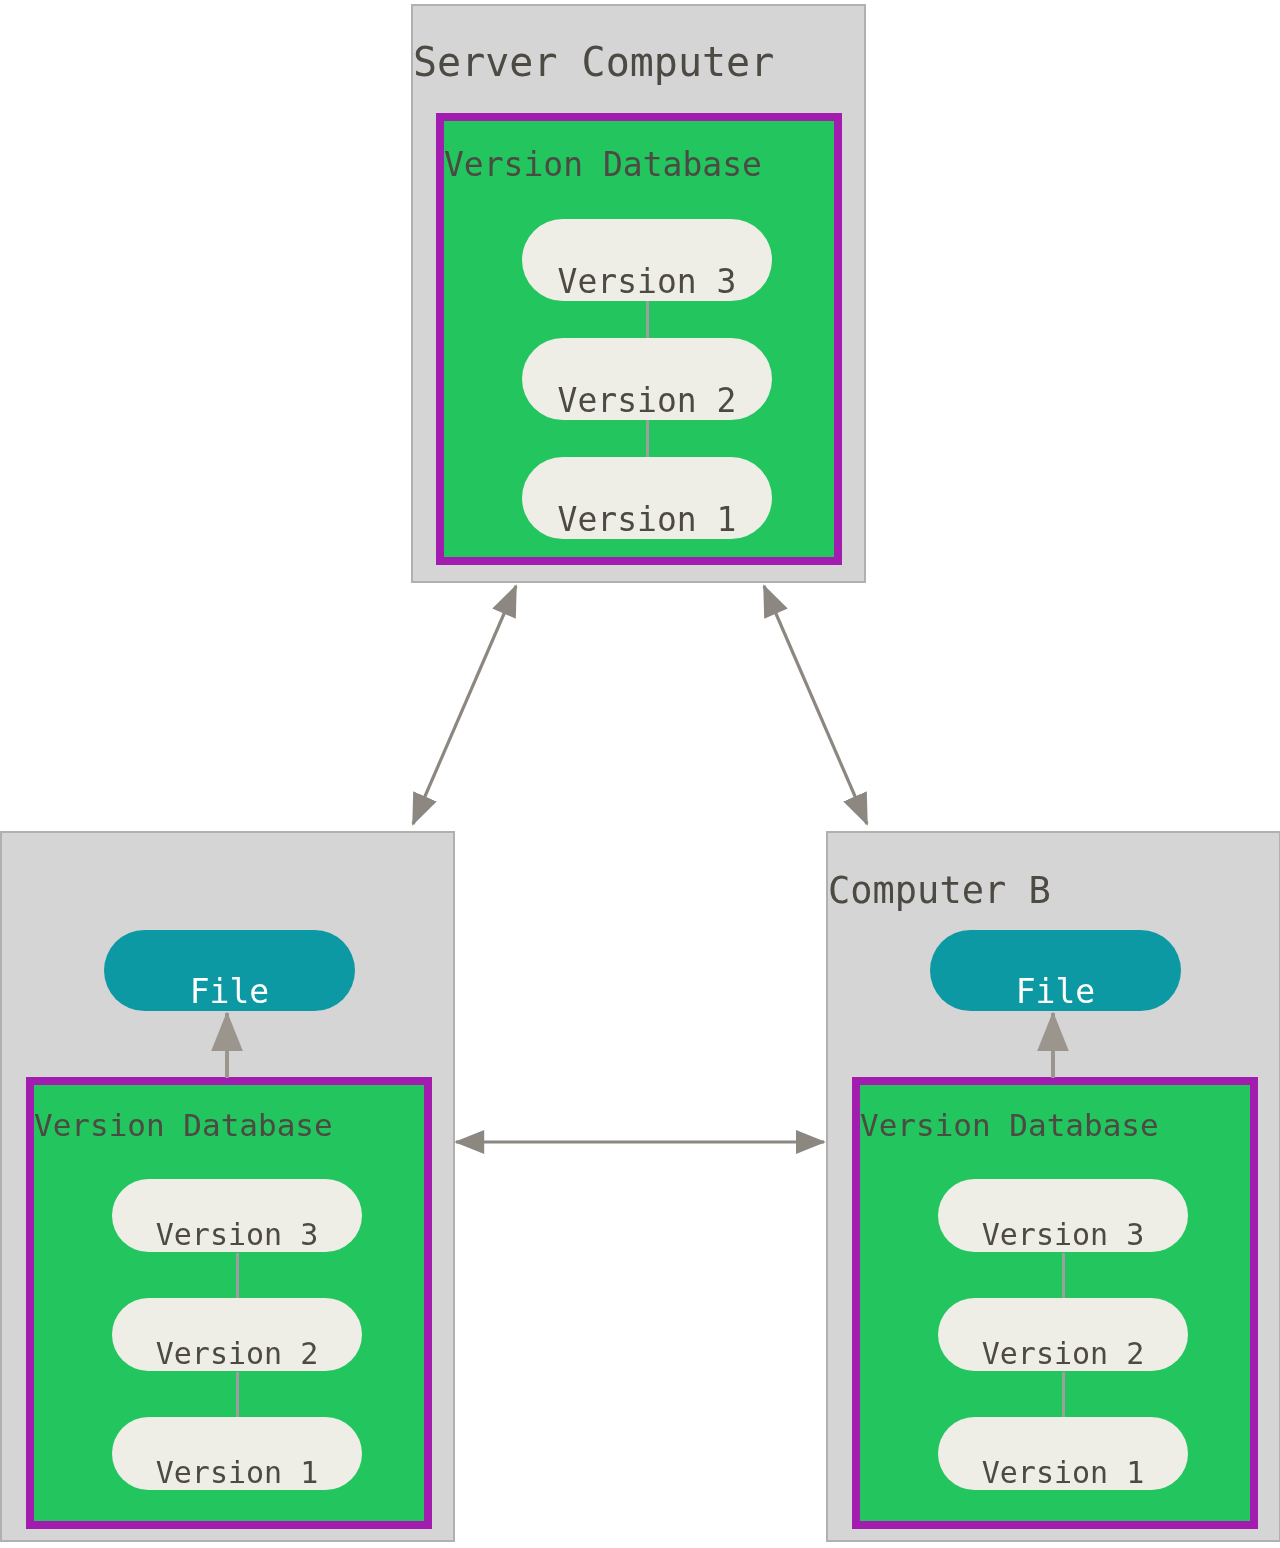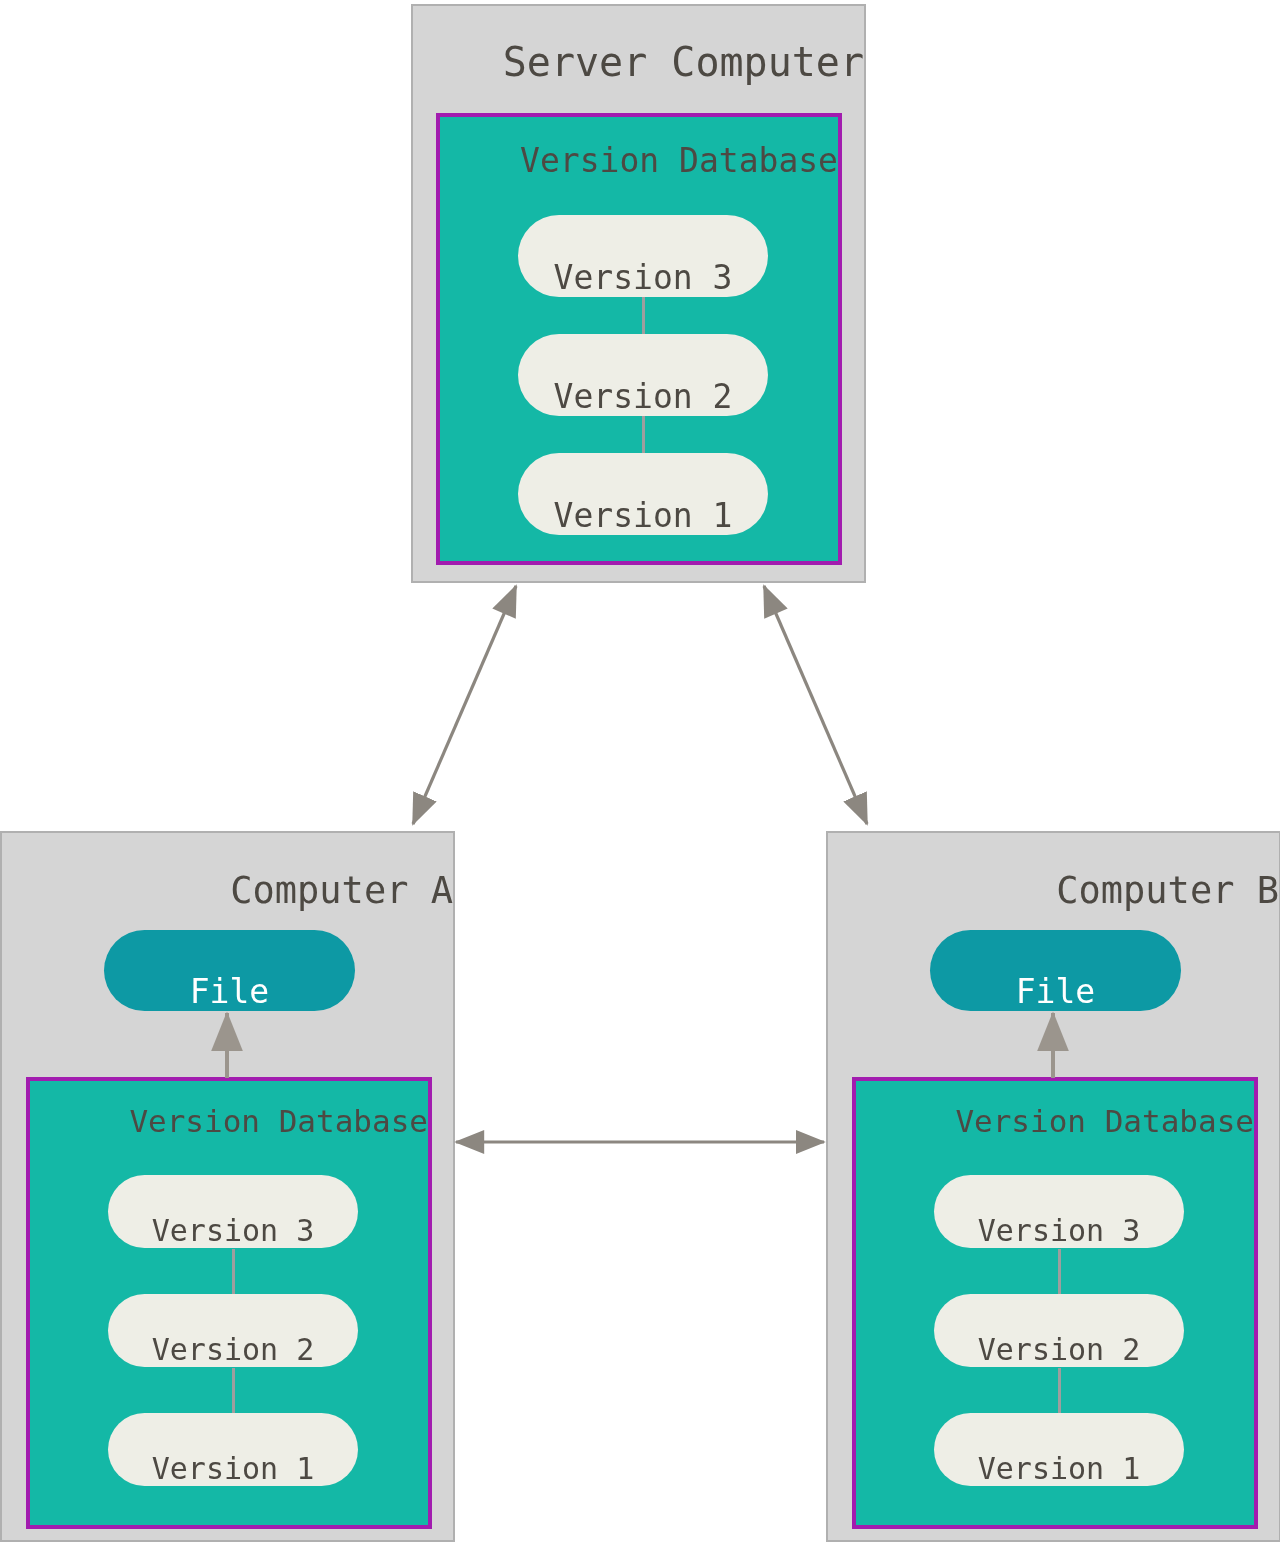--- a/index.html
+++ b/index.html
@@ -20,30 +20,30 @@
 
   
   .gray-box {
     position: absolute;
     background: #d5d5d5;
     border: 2px solid #b0b0b0;
     box-sizing: border-box;
   }
   .white-box {
     position: absolute;
-    background: #14b8a6;
-    border: 4px solid #a21caf;
+    background: #22c55e;
+    border: 8px solid #a21caf;
     box-sizing: border-box;
   }
 
   .box-title {
     position: absolute;
     left: 0;
     right: 0;
-    text-align: right;
+    text-align: left;
     color: #4d4943;
     letter-spacing: 0px;
     white-space: nowrap;
   }
   .title-server {
     top: 33px;
     font-size: 40px;
   }
   .title-db-server {
     top: 24px;
@@ -132,21 +132,20 @@
       </div>
       <div class="pill-link" style="left:202px; top:299px; height:37px;"></div>
 
       <div class="pill pill-server" style="left:78px; top:336px;">
         <span>Version 1</span>
       </div>
     </div>
   </div>
 
   <div class="gray-box" style="left:0px; top:831px; width:455px; height:711px;">
-    <div class="box-title title-computer">Computer A</div>
 
     <div class="file-pill" style="left:102px; top:97px;">
       <span>File</span>
     </div>
 
     <div class="white-box" style="left:24px; top:244px; width:406px; height:452px;">
       <div class="box-title title-db-client">Version Database</div>
 
       <div class="pill pill-client" style="left:78px; top:94px;">
         <span>Version 3</span>

